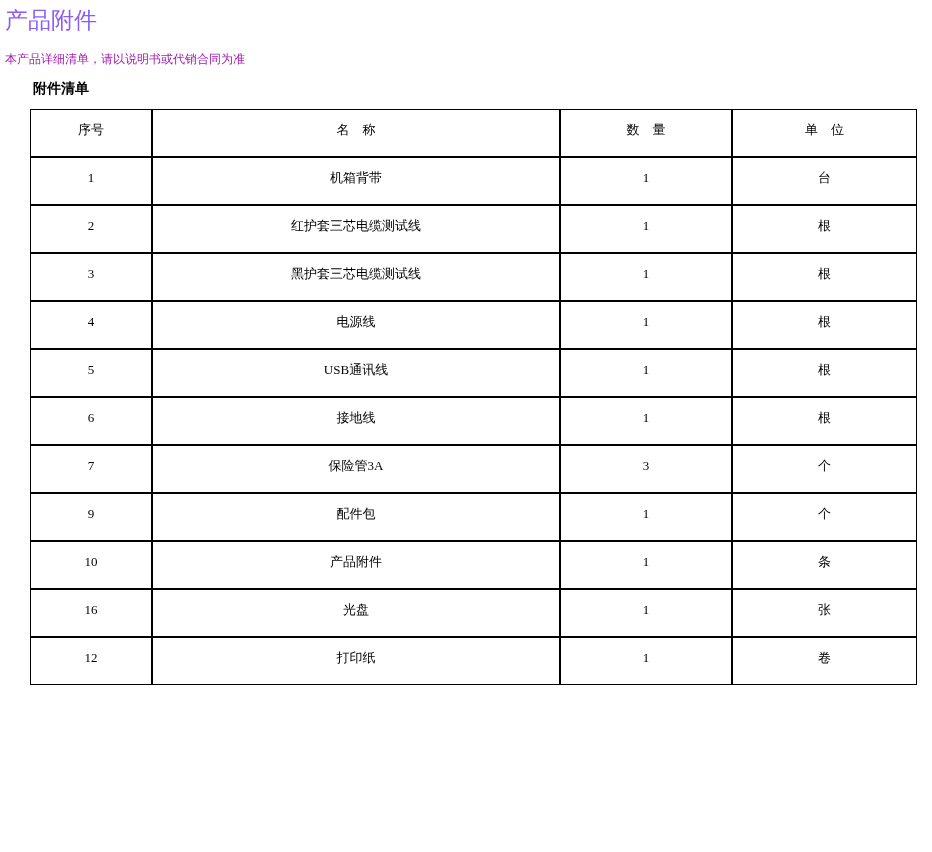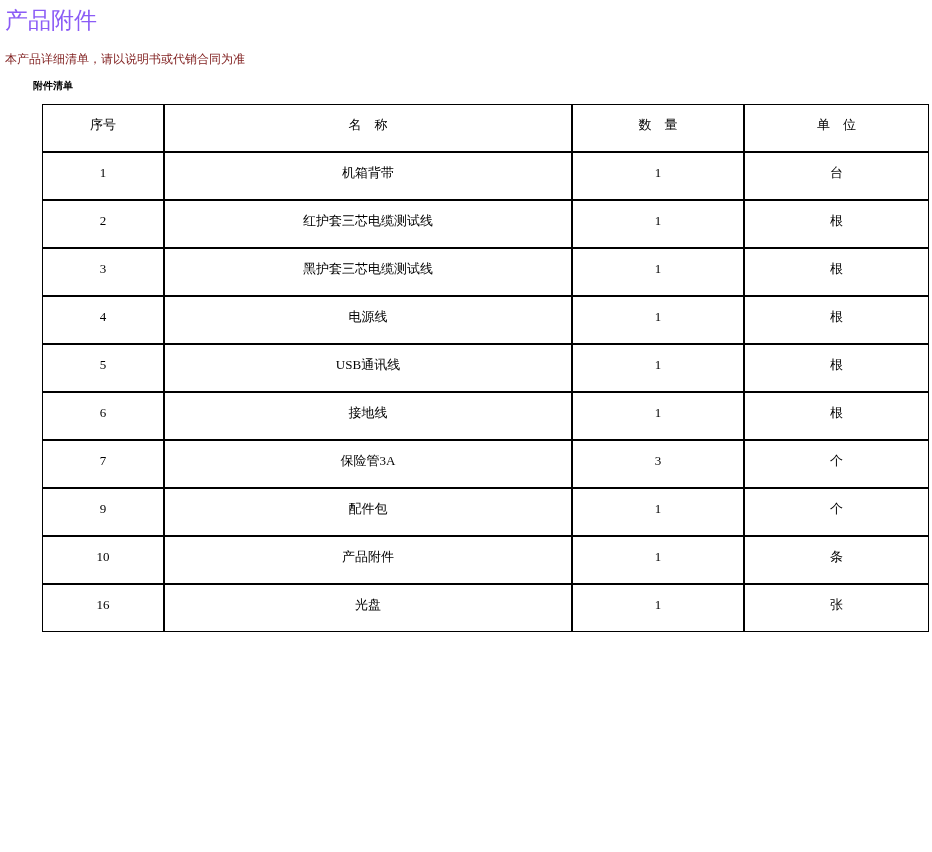--- a/index.html
+++ b/index.html
@@ -14,31 +14,31 @@
     margin: 7px 0 0 5px;
     font-size: 23px;
     line-height: 1.2;
     font-weight: 400;
     color: #8b5cf6;
   }
   .page-subtitle {
     margin: 17px 0 0 5px;
     font-size: 12px;
     line-height: 1.2;
-    color: #7f1d1d;
+    color: #a21caf;
   }
   .section-heading {
     margin: 14px 0 8px 33px;
-    font-size: 10px;
+    font-size: 14px;
     line-height: 1.2;
     font-weight: bold;
     color: #000000;
   }
   table.accessories {
-    margin: 12px 0 0 42px;
+    margin: 12px 0 0 30px;
     width: 887px;
     table-layout: fixed;
     border-collapse: separate;
     border-spacing: 0;
     font-family: "Liberation Serif", "DejaVu Serif", serif;
     font-size: 13px;
     color: #000000;
   }
   table.accessories th,
   table.accessories td {
@@ -132,16 +132,22 @@
           <td>产品附件</td>
           <td>1</td>
           <td>条</td>
         </tr>
         <tr>
           <td>16</td>
           <td>光盘</td>
           <td>1</td>
           <td>张</td>
         </tr>
+        <tr>
+          <td>12</td>
+          <td>打印纸</td>
+          <td>1</td>
+          <td>卷</td>
+        </tr>
       </tbody>
   </table>
 
 </div>
 
 </body></html>

